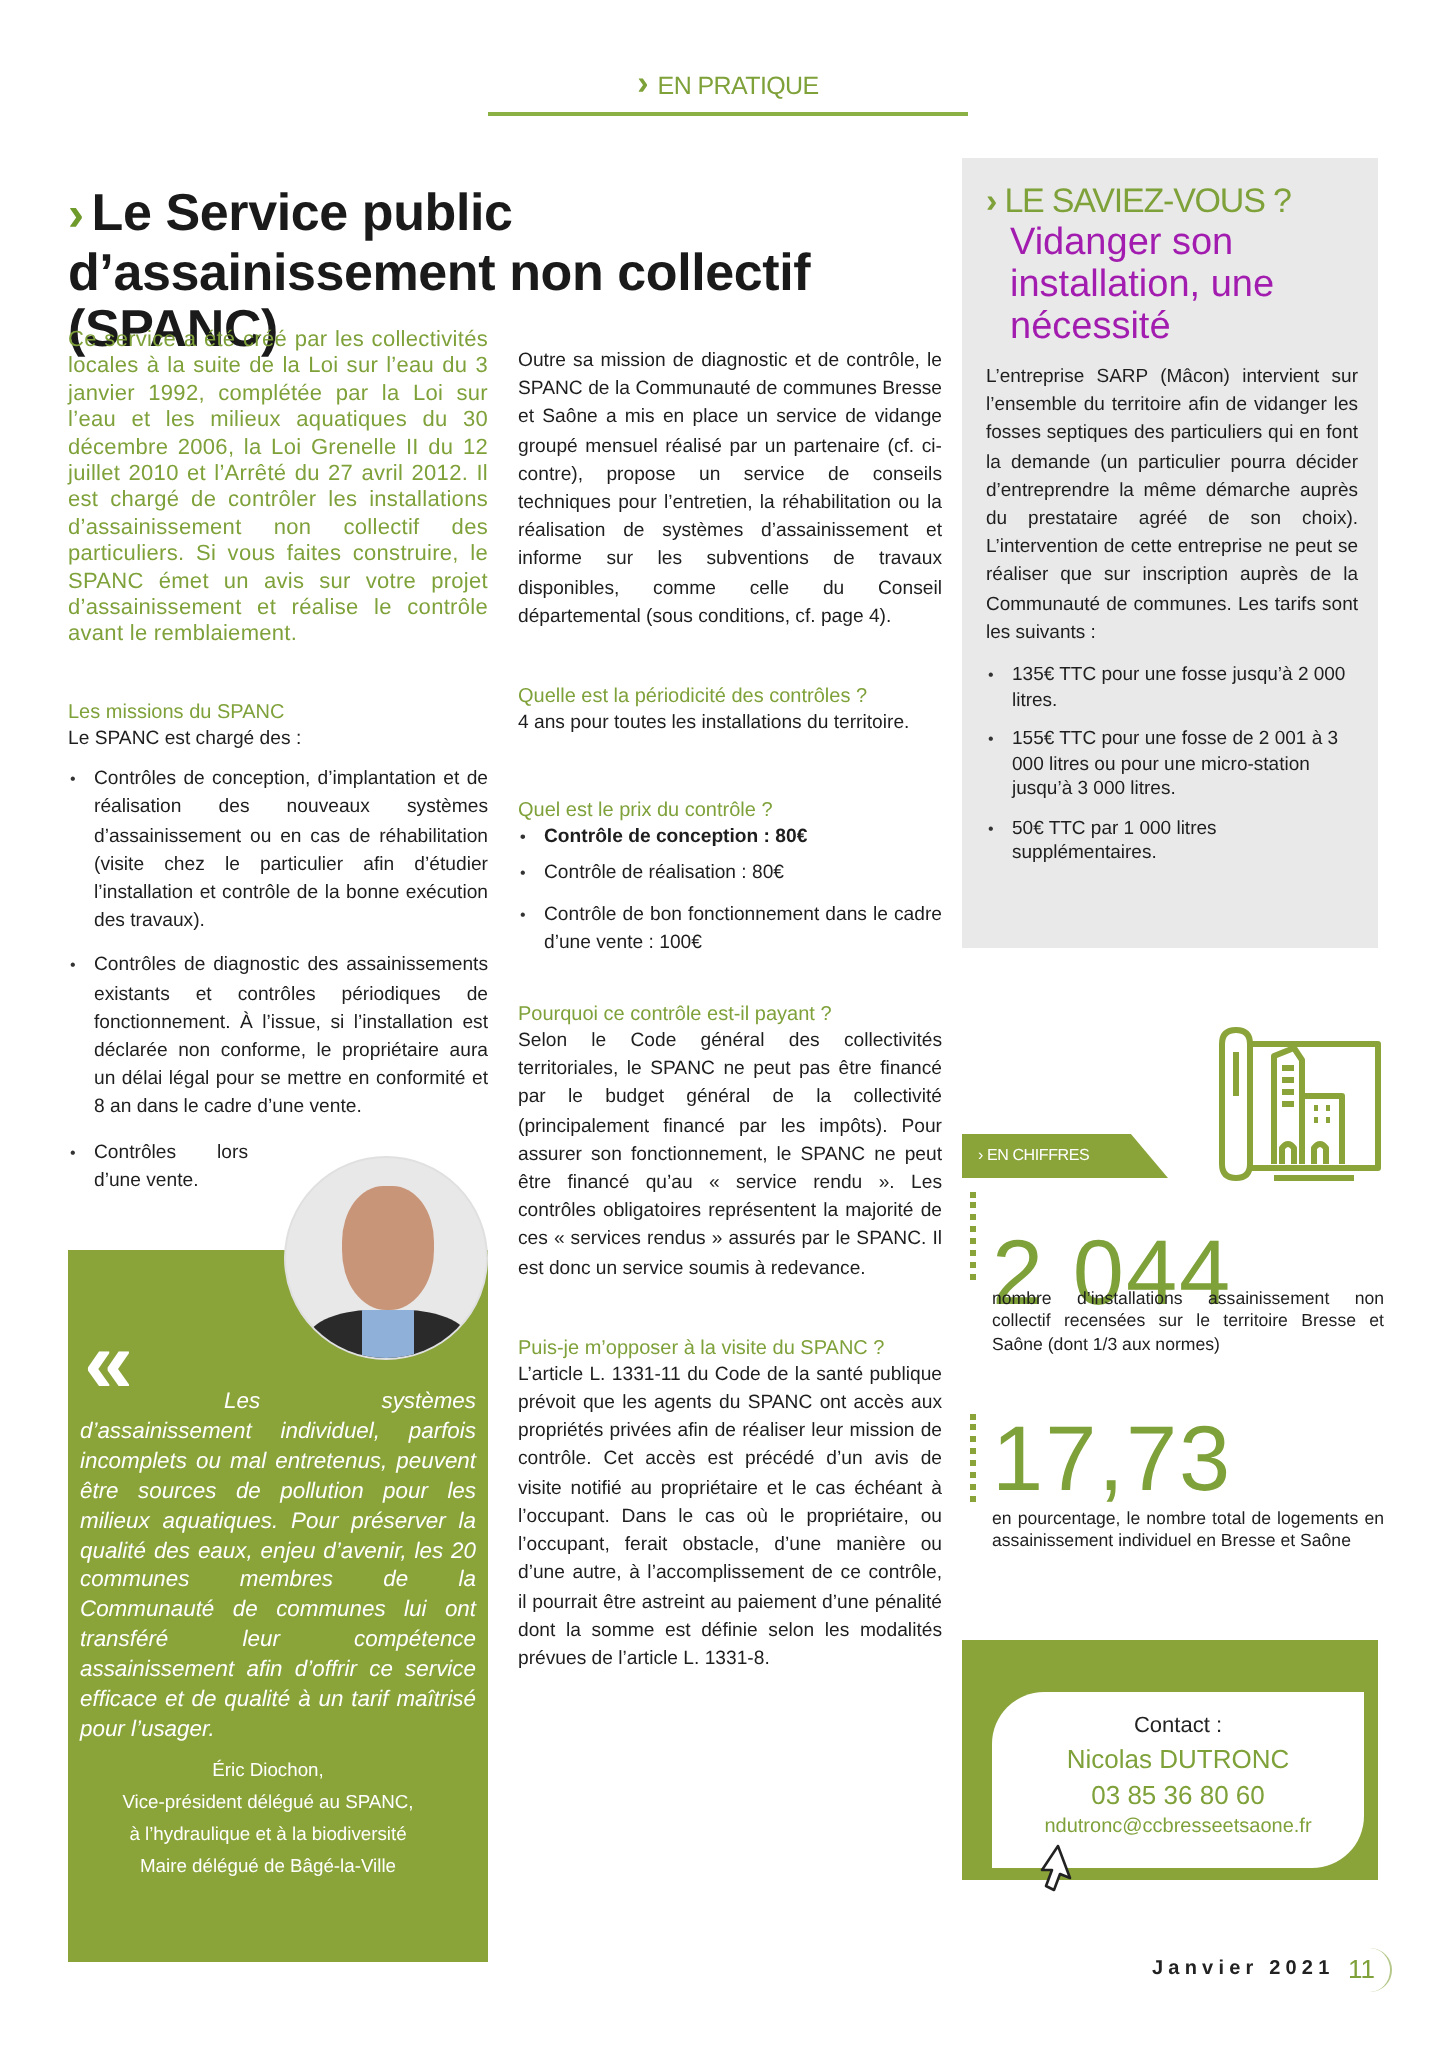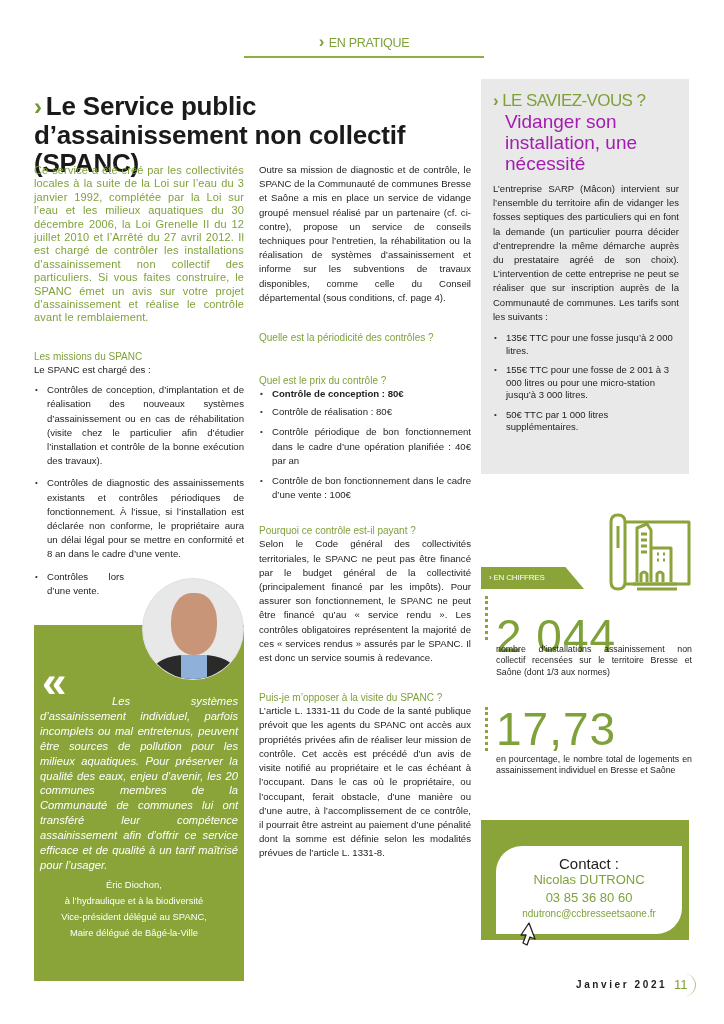--- a/index.html
+++ b/index.html
@@ -33,21 +33,21 @@
   #photo .jacket { position: absolute; left: 10px; top: 76px; width: 82px; height: 40px; border-radius: 40% 40% 0 0; background: #2a2a2a; }
   #photo .shirt { position: absolute; left: 38px; top: 76px; width: 26px; height: 30px; background: #8fb1d9; }
 
   
   #quote { left: 34px; top: 625px; width: 210px; height: 356px; background: #8aa43a; z-index: 0; }
   #quote-marks { left: 42px; top: 662px; font-size: 44px; color: #ffffff; font-weight: bold; line-height: 40px; z-index: 2; }
   #quote-text { left: 40px; top: 694px; width: 198px; color: #ffffff; font-style: italic; font-size: 11.2px; line-height: 14.9px; z-index: 2; text-indent: 72px; }
   #quote-sign { left: 34px; top: 877px; width: 200px; text-align: center; color: #ffffff; font-size: 9.4px; line-height: 16px; z-index: 2; }
 
   
-  #col2 { left: 259px; top: 163px; width: 212px; }
+  #col2 { left: 259px; top: 174px; width: 212px; }
   .sec { margin-bottom: 0; }
 
   
   #saviez { left: 481px; top: 79px; width: 208px; height: 395px; background: #e9e9e9; padding: 12px 10px 0 12px; }
   #saviez .kicker { color: #7fa13a; font-size: 17px; letter-spacing: -0.6px; line-height: 20px; }
   #saviez .kicker .chev { font-weight: bold; }
   #saviez .stitle { font-size: 19px; line-height: 21px; color: #a21caf; padding-left: 12px; margin-bottom: 8px; }
   #saviez .body-text { font-size: 9.5px; line-height: 14.2px; }
   #saviez ul.bul li { margin-bottom: 7px; line-height: 12.5px; }
 
@@ -59,21 +59,21 @@
   #dots2 { left: 485px; top: 707px; height: 44px; }
   .bignum { color: #7fa13a; font-size: 46px; line-height: 46px; letter-spacing: 1px; }
   #num1 { left: 496px; top: 598px; margin-top: 15px; }
   #num1-desc { left: 496px; top: 644px; width: 196px; font-size: 8.8px; line-height: 11.4px; text-align: justify; }
   #num2 { left: 496px; top: 706px; }
   #num2-desc { left: 496px; top: 754px; width: 196px; font-size: 8.8px; line-height: 11.4px; text-align: justify; }
 
   
   #contact { left: 481px; top: 820px; width: 208px; height: 120px; background: #8aa43a; }
   #contact-card { left: 496px; top: 846px; width: 186px; height: 88px; background: #ffffff; border-radius: 26px 0 26px 0; text-align: center; padding-top: 10px; }
-  #contact-card .c-label { font-size: 15px; color: #222; line-height: 15px; }
+  #contact-card .c-label { font-size: 11px; color: #222; line-height: 15px; }
   #contact-card .c-name { font-size: 13px; color: #7fa13a; line-height: 17px; }
   #contact-card .c-phone { font-size: 13px; color: #7fa13a; line-height: 19px; }
   #contact-card .c-mail { font-size: 10px; color: #7fa13a; line-height: 14px; }
   #cursor { left: 519px; top: 921px; width: 20px; height: 26px; }
 
   
   #footer-date { left: 576px; top: 979px; font-size: 10px; letter-spacing: 2.6px; color: #222; font-weight: bold; }
   #footer-page { left: 672px; top: 974px; width: 24px; height: 22px; font-size: 13px; color: #7fa13a; border-right: 1.5px solid #b5c88a; border-radius: 0 12px 12px 0; text-align: left; line-height: 22px; padding-left: 2px; }
 </style>
 </head>
@@ -103,38 +103,38 @@
 <div id="quote" class="abs"></div>
 <div id="photo" class="abs" style="z-index:3;">
   <div class="jacket"></div>
   <div class="shirt"></div>
   <div class="face"></div>
 </div>
 <div id="quote-marks" class="abs">«</div>
 <p id="quote-text" class="abs just">Les systèmes d’assainissement individuel, parfois incomplets ou mal entretenus, peuvent être sources de pollution pour les milieux aquatiques. Pour préserver la qualité des eaux, enjeu d’avenir, les 20 communes membres de la Communauté de communes lui ont transféré leur compétence assainissement afin d’offrir ce service efficace et de qualité à un tarif maîtrisé pour l’usager.</p>
 <div id="quote-sign" class="abs">
   <div>Éric Diochon,</div>
+  <div>Vice-président délégué au SPANC,</div>
   <div>à l’hydraulique et à la biodiversité</div>
-  <div>Vice-président délégué au SPANC,</div>
   <div>Maire délégué de Bâgé-la-Ville</div>
 </div>
 
 <div id="col2" class="abs">
   <p class="body-text just" style="margin-bottom:26px;">Outre sa mission de diagnostic et de contrôle, le SPANC de la Communauté de communes Bresse et Saône a mis en place un service de vidange groupé mensuel réalisé par un partenaire (cf. ci-contre), propose un service de conseils techniques pour l’entretien, la réhabilitation ou la réalisation de systèmes d’assainissement et informe sur les subventions de travaux disponibles, comme celle du Conseil départemental (sous conditions, cf. page 4).</p>
 
   <div class="sec" style="margin-bottom:30px;">
     <div class="subhead">Quelle est la périodicité des contrôles ?</div>
+    <p class="body-text just">4 ans pour toutes les installations du territoire.</p>
   </div>
 
   <div class="sec" style="margin-bottom:22px;">
     <div class="subhead">Quel est le prix du contrôle ?</div>
     <ul class="bul body-text just">
       <li style="margin-bottom:4px;font-weight:bold;">Contrôle de conception : 80€</li>
       <li style="margin-bottom:6px;">Contrôle de réalisation : 80€</li>
-      <li style="margin-bottom:6px;">Contrôle périodique de bon fonctionnement dans le cadre d’une opération planifiée : 40€ par an</li>
       <li>Contrôle de bon fonctionnement dans le cadre d’une vente : 100€</li>
     </ul>
   </div>
 
   <div class="sec" style="margin-bottom:26px;">
     <div class="subhead">Pourquoi ce contrôle est-il payant ?</div>
     <p class="body-text just">Selon le Code général des collectivités territoriales, le SPANC ne peut pas être financé par le budget général de la collectivité (principalement financé par les impôts). Pour assurer son fonctionnement, le SPANC ne peut être financé qu’au « service rendu ». Les contrôles obligatoires représentent la majorité de ces « services rendus » assurés par le SPANC. Il est donc un service soumis à redevance.</p>
   </div>
 
   <div class="sec">

